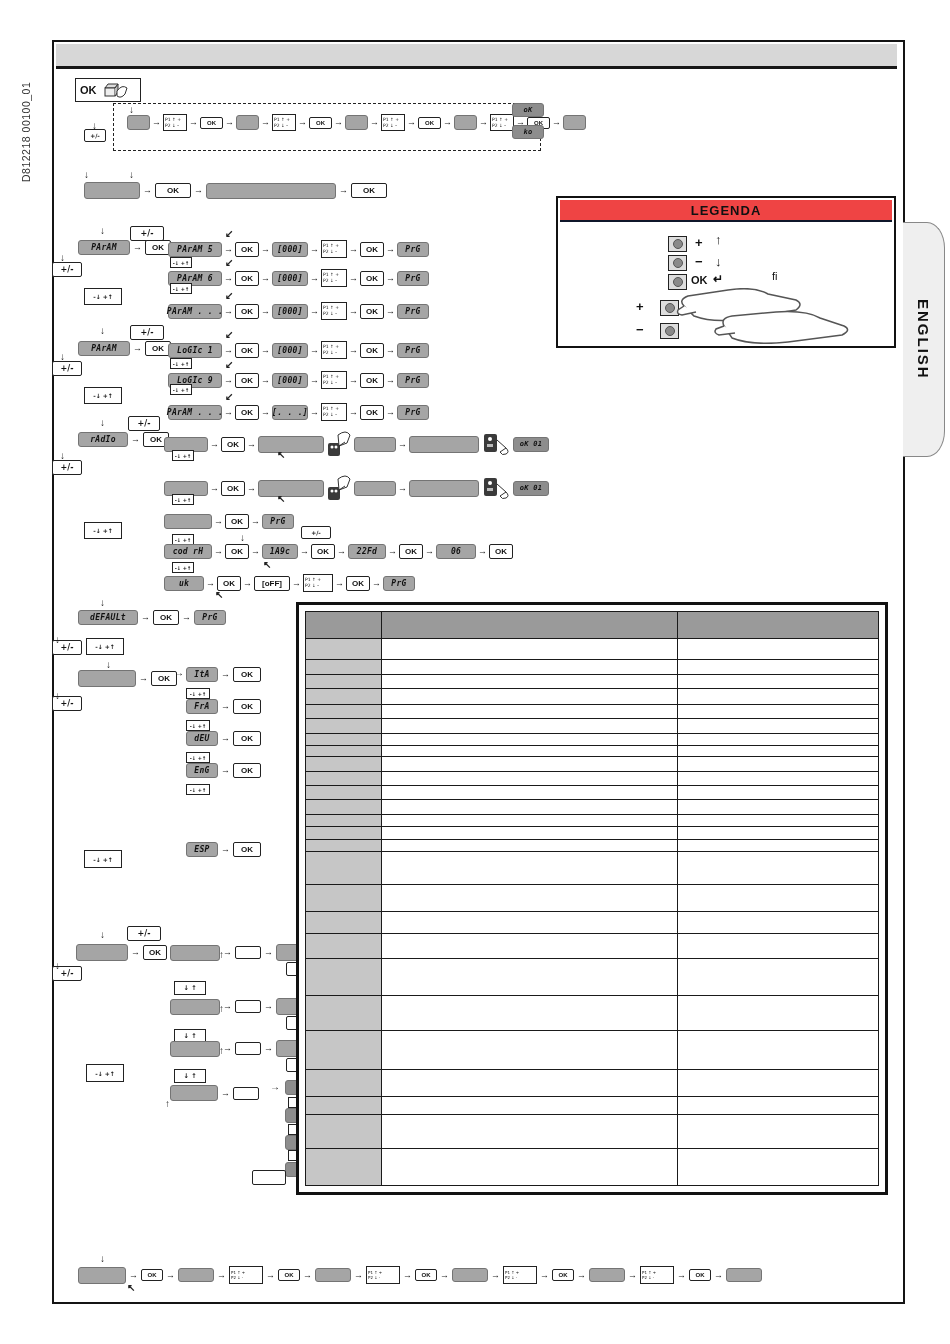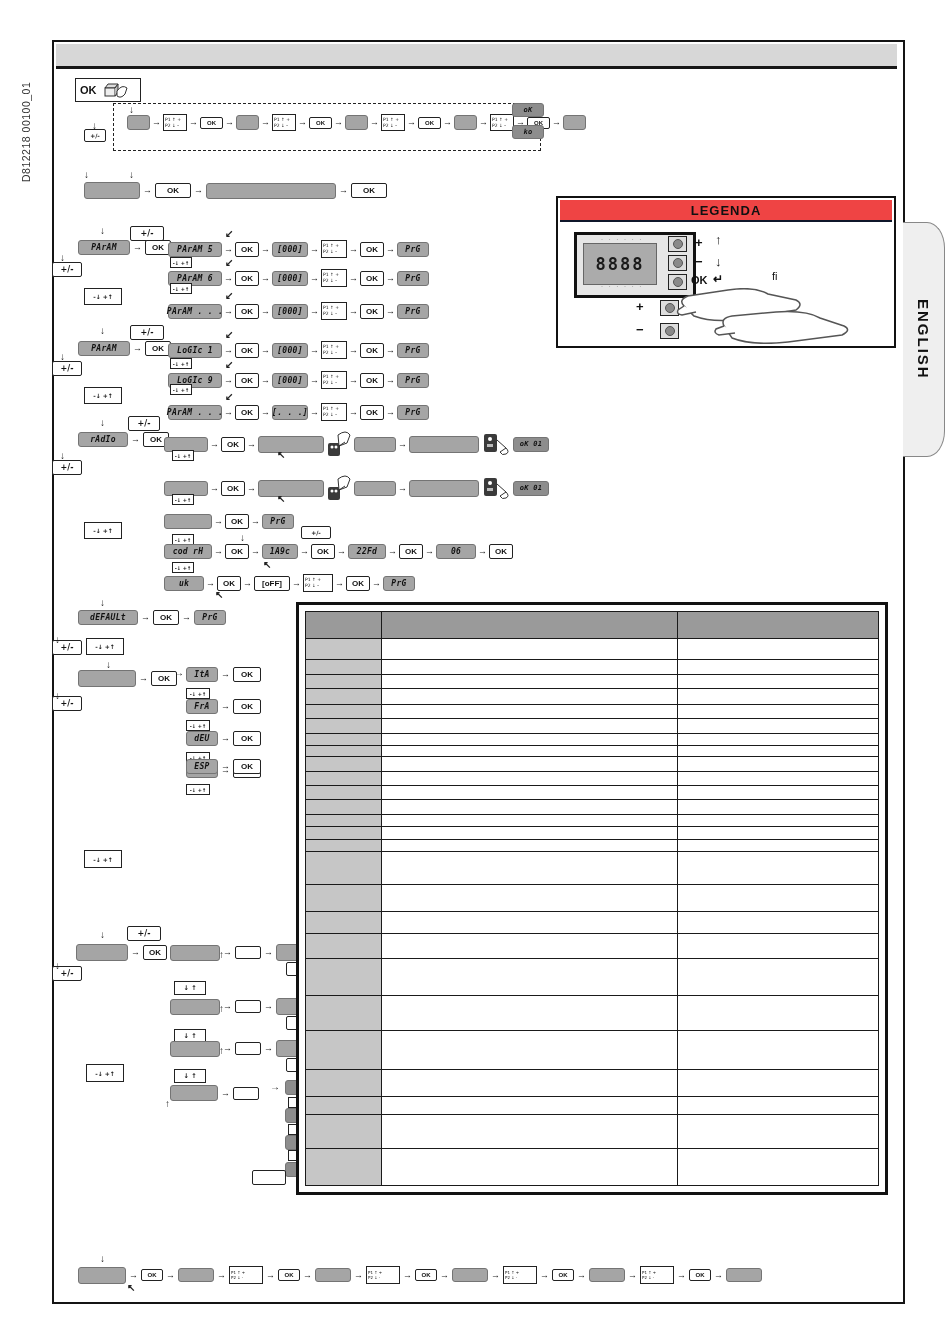--- a/index.html
+++ b/index.html
@@ -435,21 +435,21 @@
     <i class="fa"></i>
   <div class="wb" style="width:20px">OK</div>
 </div>
 <div class="tb" style="left:186px;top:752px;width:22px;height:9px;font-size:5px">-↓ +↑</div>
 <div class="row" style="left:186px;top:763px">
   <div class="db" style="width:26px">EnG</div>
     <i class="fa"></i>
   <div class="wb" style="width:20px">OK</div>
 </div>
 <div class="tb" style="left:186px;top:784px;width:22px;height:9px;font-size:5px">-↓ +↑</div>
-<div class="row" style="left:186px;top:759px">
+<div class="row" style="left:186px;top:842px">
   <div class="db" style="width:26px">ESP</div>
     <i class="fa"></i>
   <div class="wb" style="width:20px">OK</div>
 </div>
 <div class="tb" style="left:84px;top:850px;width:36px;height:16px">-↓ +↑</div>
 
 <div class="pm" style="left:127px;top:926px;width:32px;height:13px">+/-</div>
 <div class="row" style="left:76px;top:944px">
   <div class="g" style="width:50px;height:15px"></div>
     <i class="fa"></i>
@@ -573,25 +573,20 @@
 <i class="a ad" style="left:55px;top:961px"></i>
 <i class="a au" style="left:219px;top:950px"></i>
 <i class="a au" style="left:219px;top:1004px"></i>
 <i class="a au" style="left:219px;top:1046px"></i>
 <i class="a au" style="left:165px;top:1099px"></i>
 <i class="a ad" style="left:100px;top:1254px"></i>
 <i class="a aul" style="left:127px;top:1283px"></i>
 
 <div id="legend">
   <div class="lt">LEGENDA</div>
-  <div id="lunit">
-    <span class="ldots" style="left:24px;top:1px">· · · · · ·</span>
-    <div id="ldisp">8888</div>
-    <span class="ldots" style="left:24px;top:48px">· · · · · ·</span>
-  </div>
   <div class="lbtn" style="left:110px;top:38px">
       <i></i>
     </div>
   <div class="lbtn" style="left:110px;top:57px">
       <i></i>
     </div>
   <div class="lbtn" style="left:110px;top:76px">
       <i></i>
     </div>
   <span class="ltx" style="left:137px;top:37px;font-size:13px;font-weight:bold">+</span>

